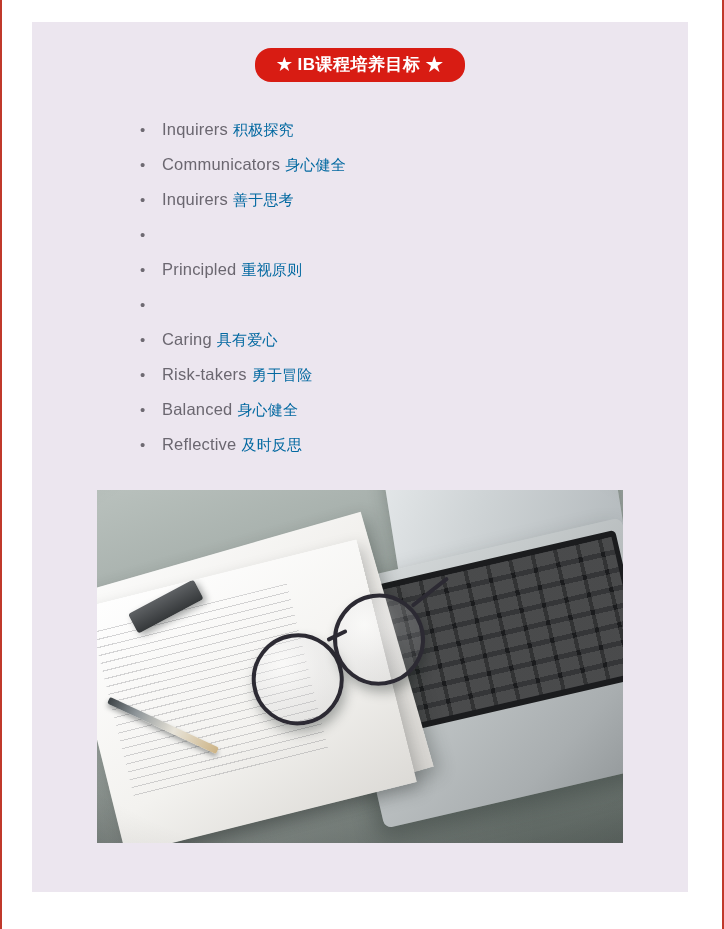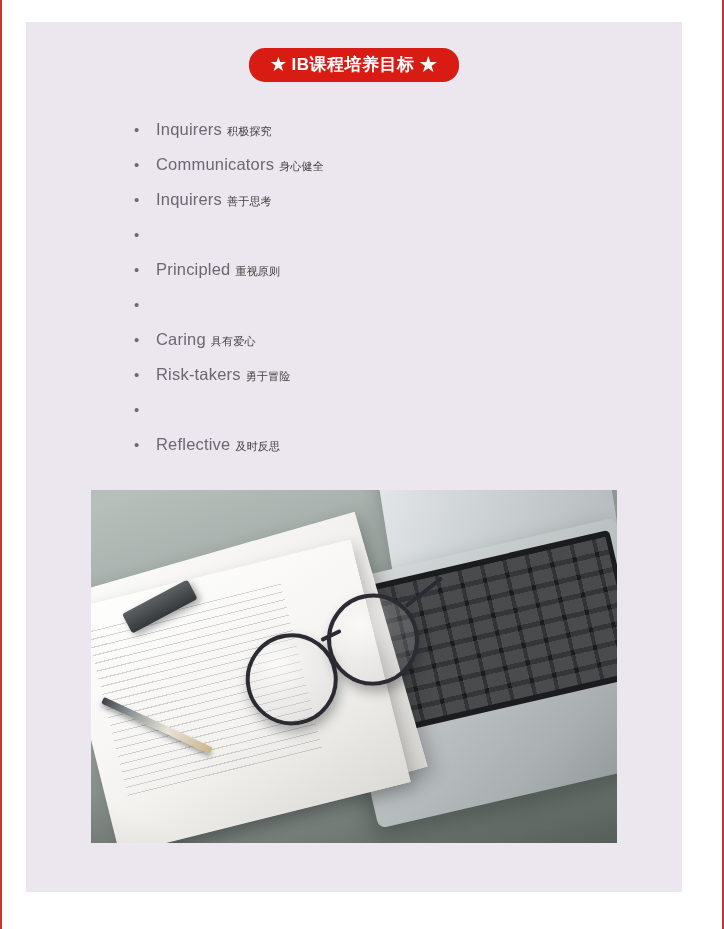--- a/index.html
+++ b/index.html
@@ -21,21 +21,21 @@
     height: 929px;
     box-sizing: border-box;
     border-left: 2px solid #c0392b;
     border-right: 2px solid #c0392b;
     background: #ffffff;
     padding: 0;
   }
 
   .card {
     position: absolute;
-    left: 24px;
+    left: 30px;
     top: 22px;
     width: 656px;
     height: 870px;
     box-sizing: border-box;
     background: #ece6ef;
     padding: 0;
   }
 
   
   .title-wrap {
@@ -79,23 +79,23 @@
     flex: 0 0 22px;
   }
   .trait-text {
     color: #6b6770;
     font-size: 16.5px;
     letter-spacing: 0.2px;
     line-height: 35px;
     white-space: nowrap;
   }
   .trait-text .cn {
-    font-size: 11px;
+    font-size: 15px;
     margin-left: 5px;
-    color: #404040;
+    color: #0369a1;
     text-align: center;
   }
 
   
   .photo-wrap {
     margin-top: 28px;
     text-align: center;
   }
   .photo {
     position: relative;
@@ -295,20 +295,21 @@
       <li class="trait-item">
         <span class="bullet">•</span>
         <span class="trait-text"><span>Caring</span><span class="cn">具有爱心</span></span>
       </li>
       <li class="trait-item">
         <span class="bullet">•</span>
         <span class="trait-text"><span>Risk-takers</span><span class="cn">勇于冒险</span></span>
       </li>
       <li class="trait-item">
         <span class="bullet">•</span>
+        <span class="trait-text"><span>Balanced</span><span class="cn">身心健全</span></span>
       </li>
       <li class="trait-item">
         <span class="bullet">•</span>
         <span class="trait-text"><span>Reflective</span><span class="cn">及时反思</span></span>
       </li>
     </ul>
 
     <div class="photo-wrap">
       <div class="photo">
         <div class="ph-desk"></div>

